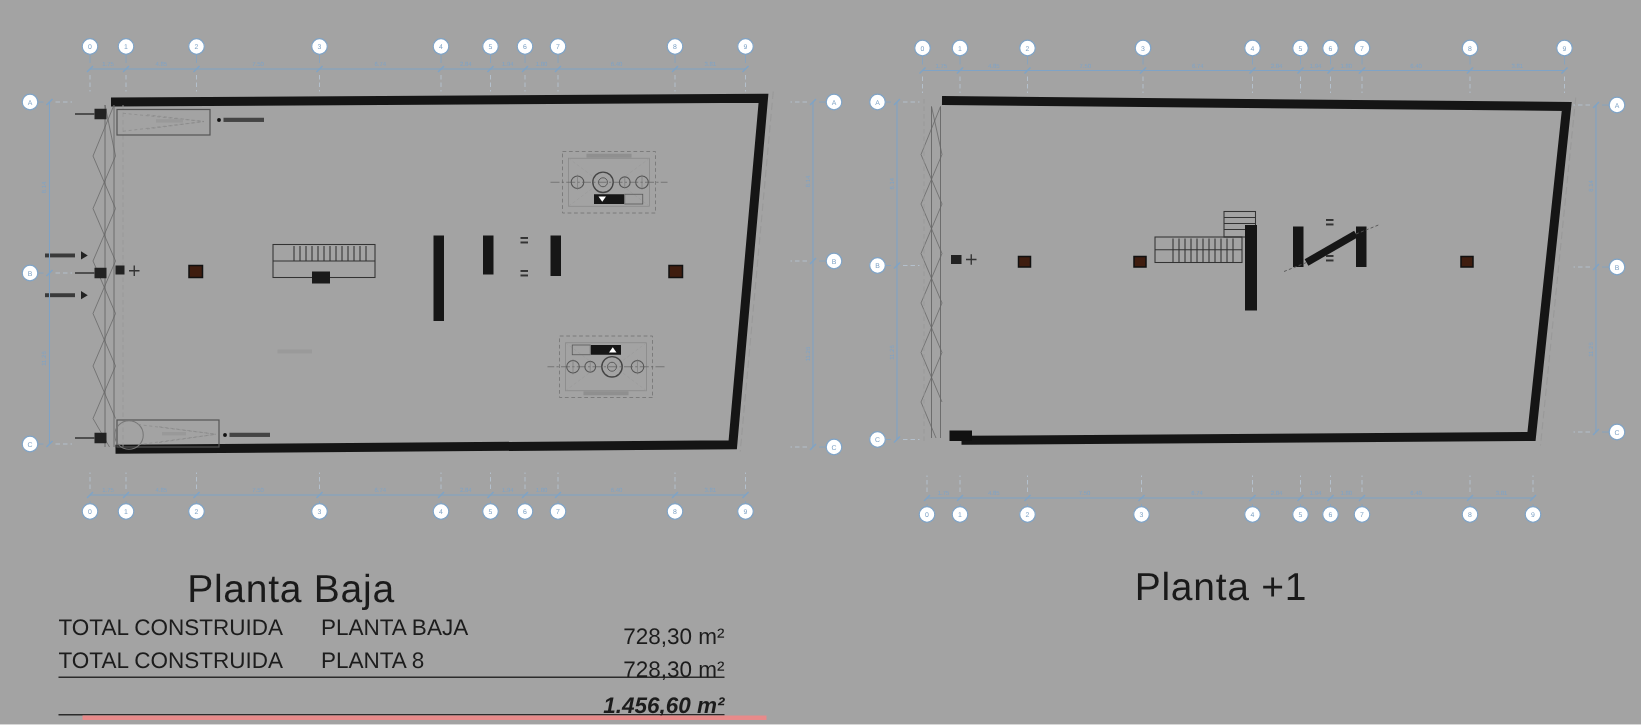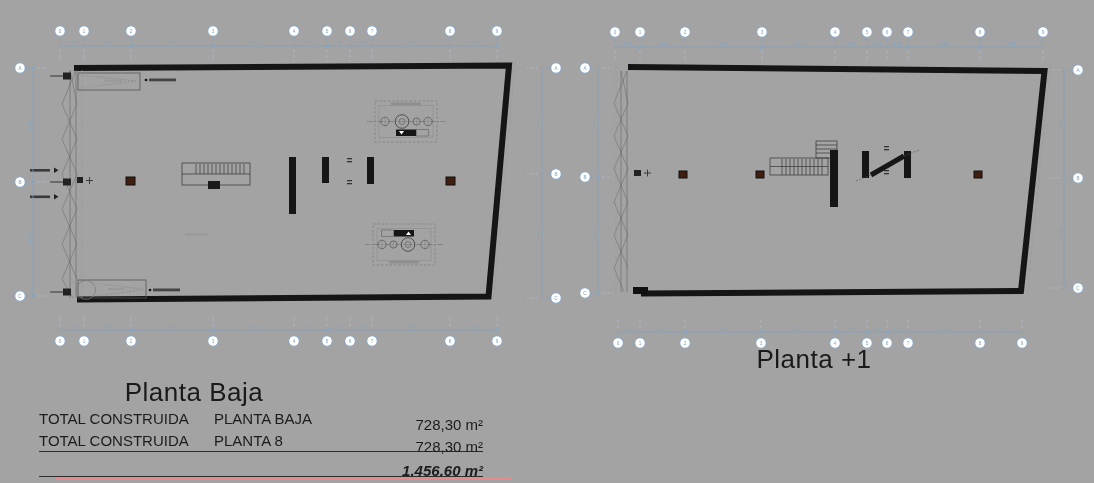--- a/index.html
+++ b/index.html
@@ -1,21 +1,21 @@
 <!DOCTYPE html>
 <html><head>
 <meta charset="utf-8">
 <style>
   html,body{margin:0;padding:0;background:#fff;}
   .canvas{position:relative;width:1094px;height:483px;background:#a3a3a3;overflow:hidden;
           font-family:"Liberation Sans",sans-serif;}
   svg{position:absolute;left:0;top:0;}
   .plan-title{position:absolute;color:#1a1a1a;font-size:26px;letter-spacing:.5px;}
   #title-left{left:88px;top:377px;width:212px;text-align:center;}
-  #title-right{left:723px;top:344px;width:182px;text-align:center;}
+  #title-right{left:723px;top:376px;width:182px;text-align:center;}
   .area-table{position:absolute;left:39px;top:407px;width:444px;font-size:15px;color:#1c1c1c;}
   .trow{display:flex;height:22px;align-items:center;}
   .trow .c1{width:175px;}
   .trow .c2{flex:1;}
   .trow .val{width:112px;text-align:right;margin-top:12px;}
   .trow.underlined{border-bottom:1.4px solid #2b2b2b;}
   .trow.total{height:24px;font-weight:bold;font-style:italic;border-bottom:1.6px solid #2b2b2b;}
   .trow.total .c1{width:287px;}
   .red-line{position:absolute;left:55px;top:477px;width:456px;height:3px;background:#e88a8a;}
 </style>

